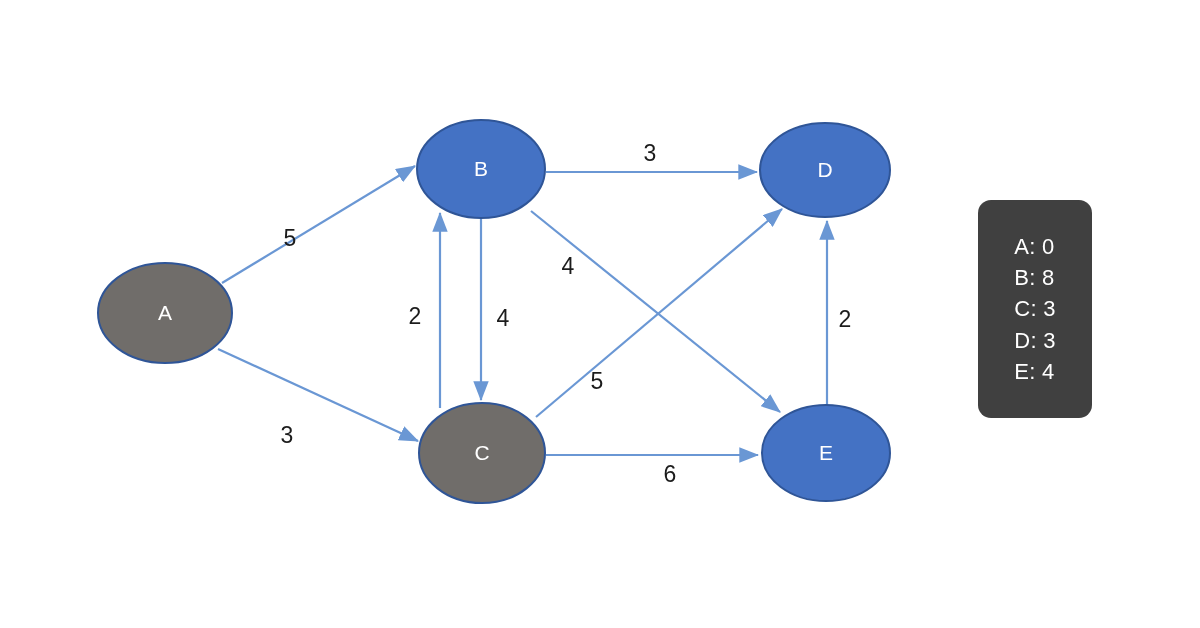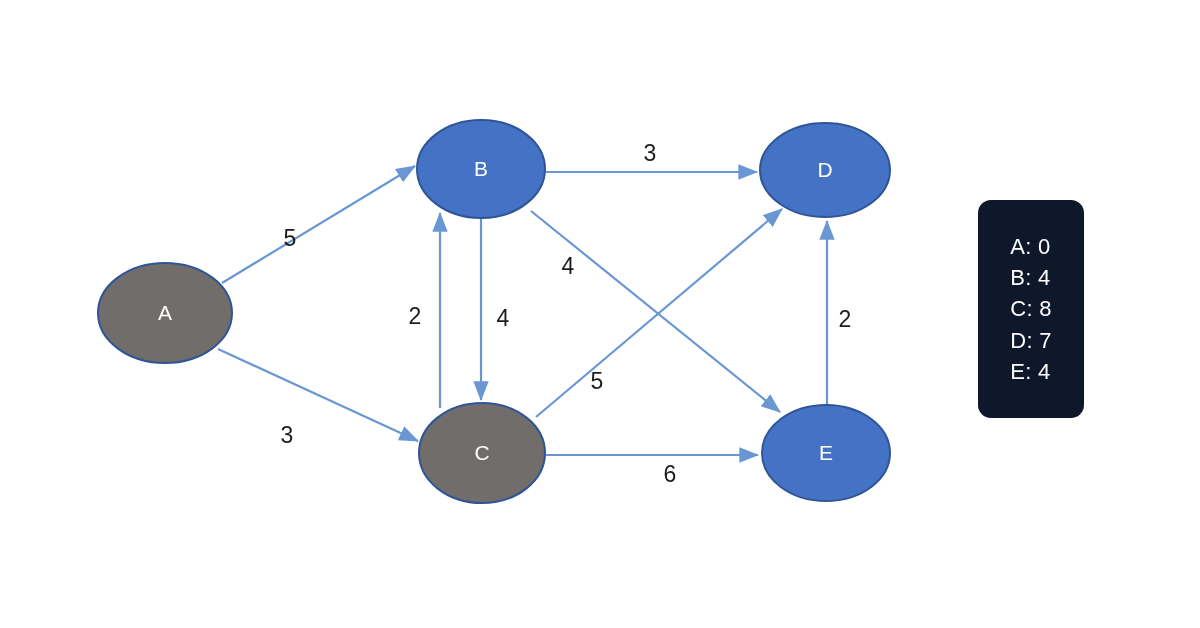--- a/index.html
+++ b/index.html
@@ -37,23 +37,23 @@
     font-family: "Liberation Sans", sans-serif;
     font-size: 23px;
     fill: #1c1c1c;
     text-anchor: middle;
     dominant-baseline: middle;
   }
   .legend-box {
     position: absolute;
     left: 978px;
     top: 200px;
-    width: 106px;
+    width: 114px;
     height: 218px;
-    background: #0f172a;
+    background: #404040;
     border-radius: 13px;
     box-sizing: border-box;
     display: flex;
     flex-direction: column;
     align-items: center;
     justify-content: center;
     gap: 2px;
   }
   .legend-row {
     font-family: "Liberation Sans", sans-serif;
@@ -118,20 +118,20 @@
         <text x="568" y="268" class="edge-weight">4</text>
         <text x="597" y="383" class="edge-weight">5</text>
         <text x="670" y="476" class="edge-weight">6</text>
         <text x="845" y="321" class="edge-weight">2</text>
       </g>
   </svg>
 
   <div class="legend-box">
     <div class="legend-rows" id="legend-rows">
         <div class="legend-row">A: 0</div>
-        <div class="legend-row">B: 4</div>
-        <div class="legend-row">C: 8</div>
-        <div class="legend-row">D: 7</div>
+        <div class="legend-row">B: 8</div>
+        <div class="legend-row">C: 3</div>
+        <div class="legend-row">D: 3</div>
         <div class="legend-row">E: 4</div>
       </div>
   </div>
 
 </div>
 
 </body></html>

